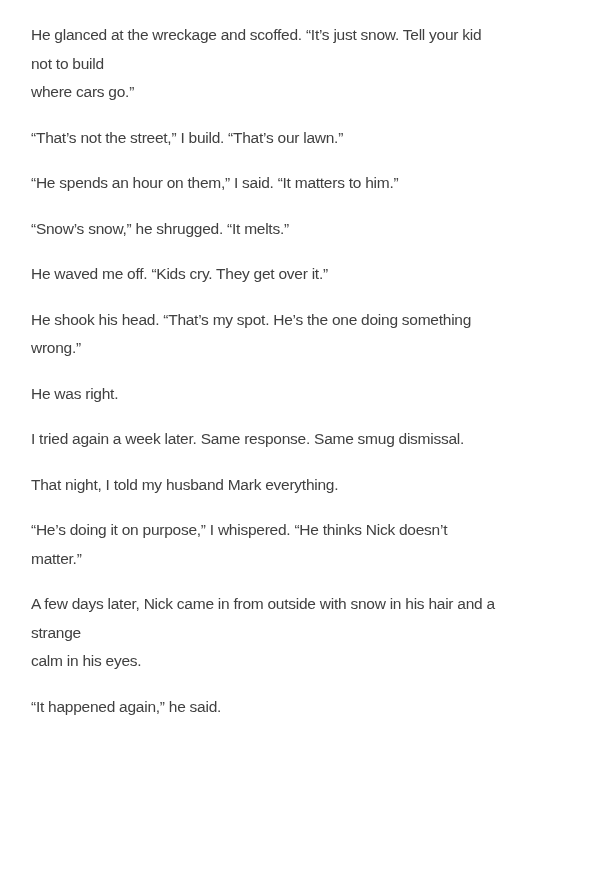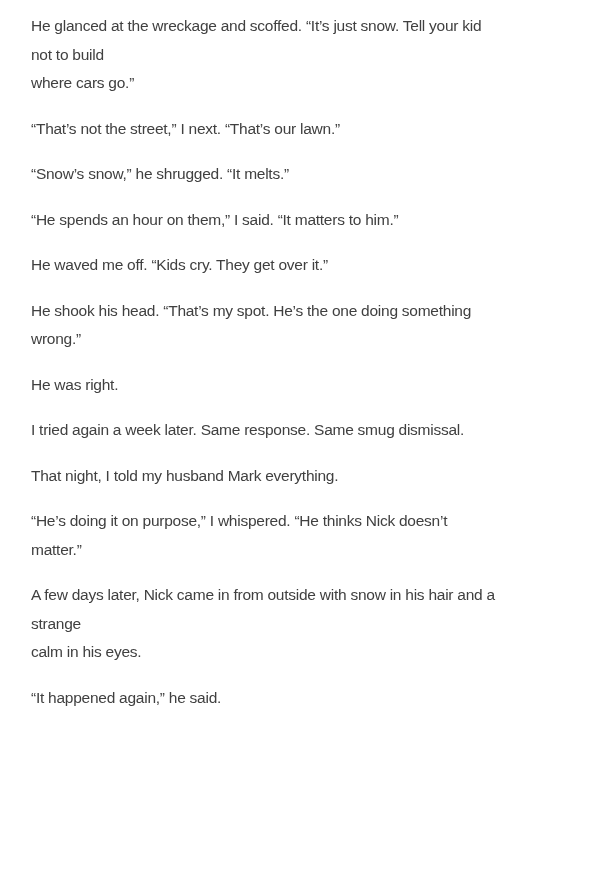--- a/index.html
+++ b/index.html
@@ -6,43 +6,43 @@
     margin: 0;
     padding: 0;
     background: #ffffff;
     width: 605px;
     height: 879px;
     overflow: hidden;
   }
   .story {
     box-sizing: border-box;
     width: 517px;
-    padding: 12px 18px 0 31px;
+    padding: 21px 18px 0 31px;
     font-family: "Liberation Sans", "DejaVu Sans", sans-serif;
     font-size: 15.5px;
     letter-spacing: -0.25px;
     line-height: 28.5px;
     color: #404040;
     font-weight: 400;
   }
   .story p {
     margin: 0 0 17px 0;
     white-space: pre-line;
     -webkit-font-smoothing: antialiased;
   }
 </style>
 </head>
 <body>
 
 <article class="story">
   <p>He glanced at the wreckage and scoffed. “It’s just snow. Tell your kid not to build
 where cars go.”</p>
-  <p>“That’s not the street,” I next. “That’s our lawn.”</p>
+  <p>“That’s not the street,” I build. “That’s our lawn.”</p>
+  <p>“He spends an hour on them,” I said. “It matters to him.”</p>
   <p>“Snow’s snow,” he shrugged. “It melts.”</p>
-  <p>“He spends an hour on them,” I said. “It matters to him.”</p>
   <p>He waved me off. “Kids cry. They get over it.”</p>
   <p>He shook his head. “That’s my spot. He’s the one doing something wrong.”</p>
   <p>He was right.</p>
   <p>I tried again a week later. Same response. Same smug dismissal.</p>
   <p>That night, I told my husband Mark everything.</p>
   <p>“He’s doing it on purpose,” I whispered. “He thinks Nick doesn’t matter.”</p>
   <p>A few days later, Nick came in from outside with snow in his hair and a strange
 calm in his eyes.</p>
   <p>“It happened again,” he said.</p>
 </article>

